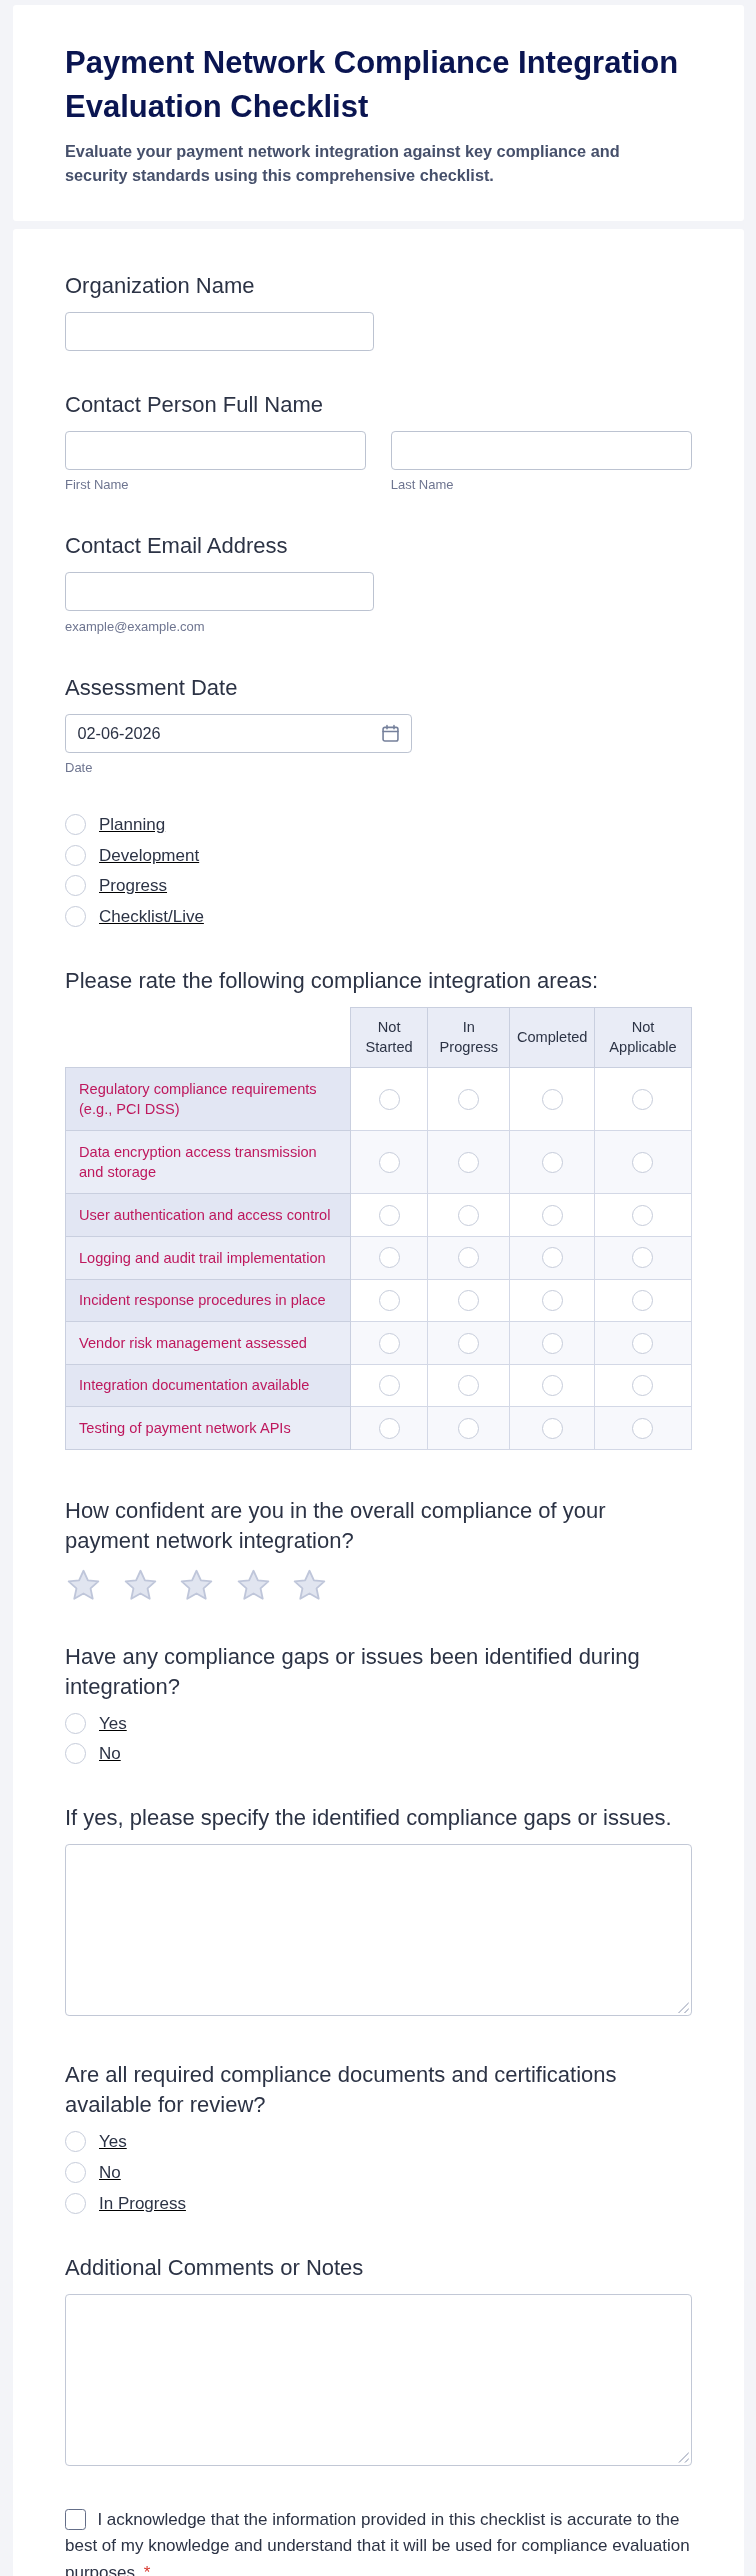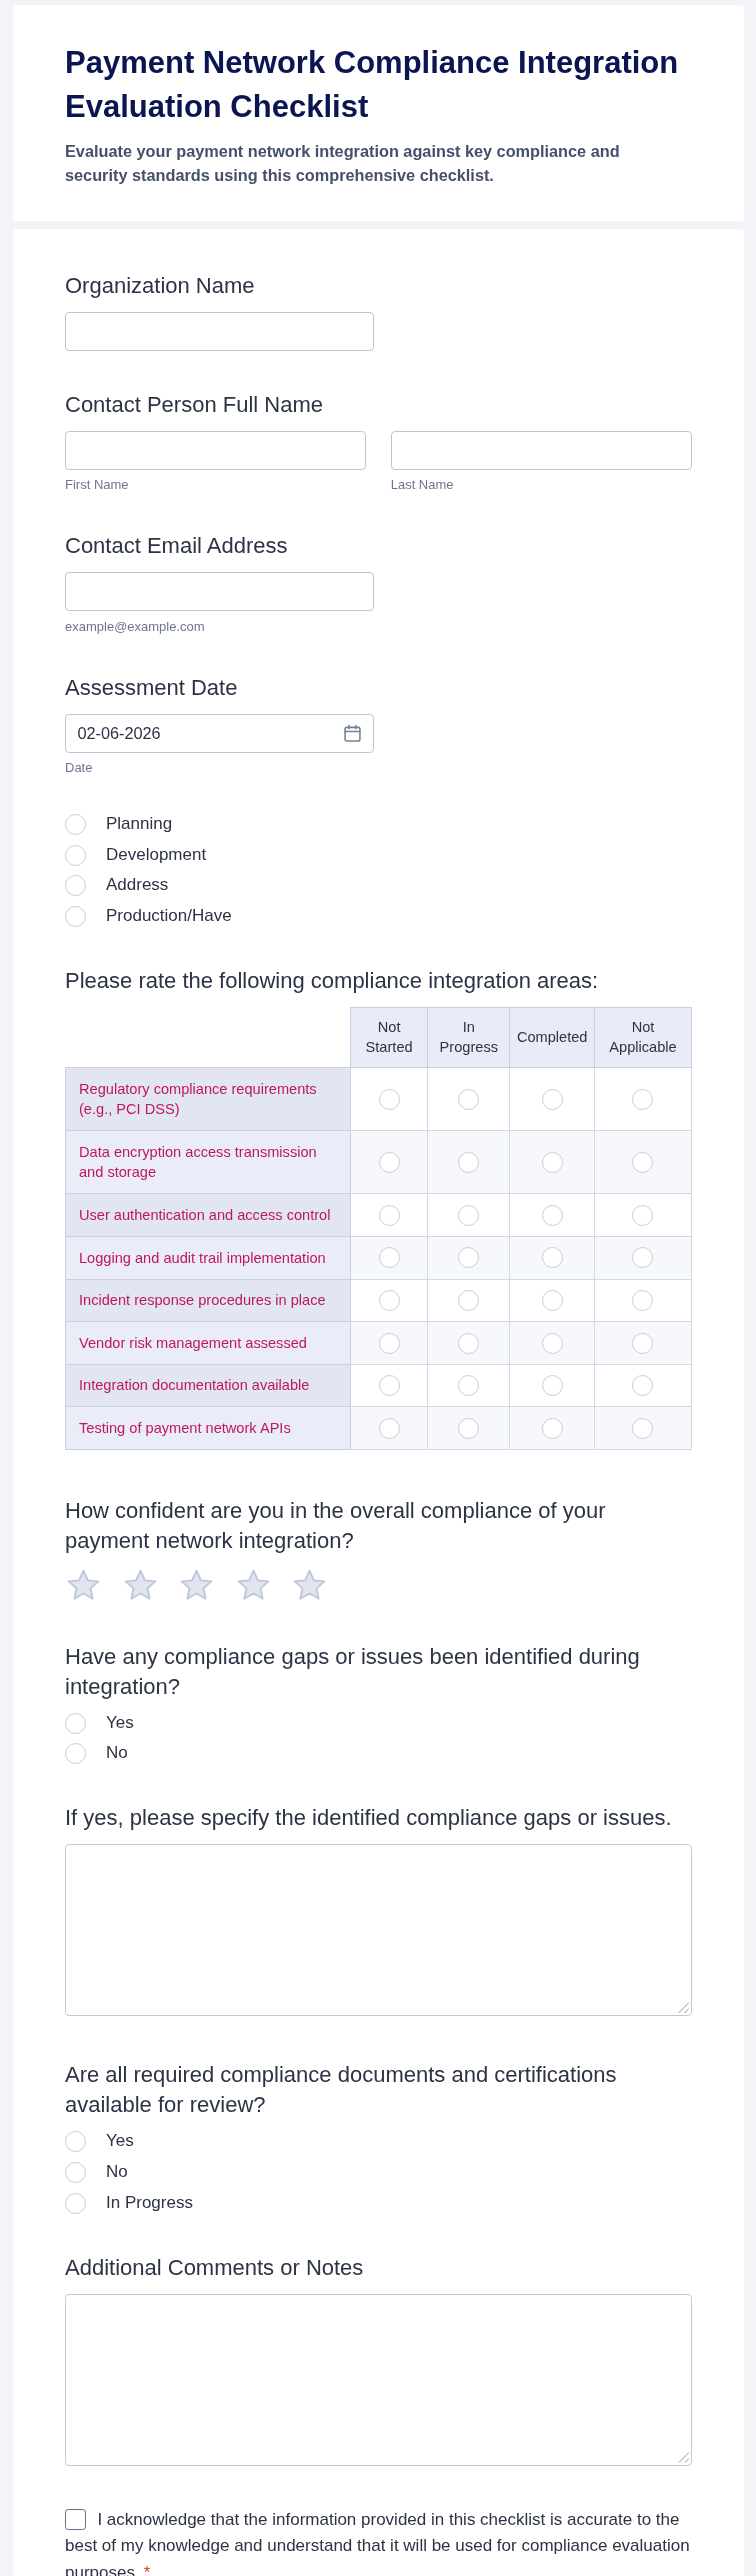--- a/index.html
+++ b/index.html
@@ -20,25 +20,25 @@
     height: 39px; width: 309px; border: 0.8px solid #bcc3d1; border-radius: 4.1px;
     font-family: "Liberation Sans", sans-serif; font-size: 16.3px; color: #2c3345;
     padding: 0 11.4px; background: #fff; outline: none;
   }
   .sublabel { display: block; font-size: 13px; color: #6e7590; margin-top: 7.3px; }
 
   .row2col { display: flex; gap: 24.4px; }
   .row2col .col { width: 312px; }
   .row2col .text-input { width: 100%; }
 
-  .date-wrap { position: relative; width: 309px; }
+  .date-wrap { position: relative; width: 347px; }
   .date-wrap .text-input { width: 100%; padding-right: 44px; font-weight: 500; }
   .cal-icon { position: absolute; right: 10.6px; top: 9px; width: 21px; height: 21px; color: #75809b; }
 
-  .opt { display: flex; align-items: flex-start; gap: 20px; margin-bottom: 9.8px; min-height: 21px; }
+  .opt { display: flex; align-items: flex-end; gap: 13px; margin-bottom: 9.8px; min-height: 21px; text-decoration: underline; }
   .opt:last-child { margin-bottom: 0; }
   .radio { width: 21px; height: 21px; flex: 0 0 21px; border-radius: 50%; border: 1.6px solid #c6ccda; background: #fff; display: inline-block; }
   .opt-label { font-size: 17px; color: #2c3345; }
 
   
   .matrix { border-collapse: collapse; width: 100%; margin-top: 6.5px; }
   .matrix th, .matrix td { border: 0.8px solid #c9cfdf; }
   .matrix th {
     background: #e9ecf6; color: #2c3345; font-weight: 500; font-size: 14.6px;
     line-height: 1.35; text-align: center; vertical-align: middle; padding: 9.8px 6.5px;
@@ -141,25 +141,25 @@
       <div class="opt">
         <span class="radio"></span>
         <span class="opt-label">Planning</span>
       </div>
       <div class="opt">
         <span class="radio"></span>
         <span class="opt-label">Development</span>
       </div>
       <div class="opt">
         <span class="radio"></span>
-        <span class="opt-label">Address</span>
-      </div>
-      <div class="opt">
-        <span class="radio"></span>
-        <span class="opt-label">Production/Have</span>
+        <span class="opt-label">Progress</span>
+      </div>
+      <div class="opt">
+        <span class="radio"></span>
+        <span class="opt-label">Checklist/Live</span>
       </div>
     </div>
 
     <div class="q" style="margin-bottom:46px;">
       <label class="qlabel">Please rate the following compliance integration areas:</label>
       <table class="matrix">
         <thead>
           <tr>
             <th class="corner"></th>
             <th>Not Started</th>

